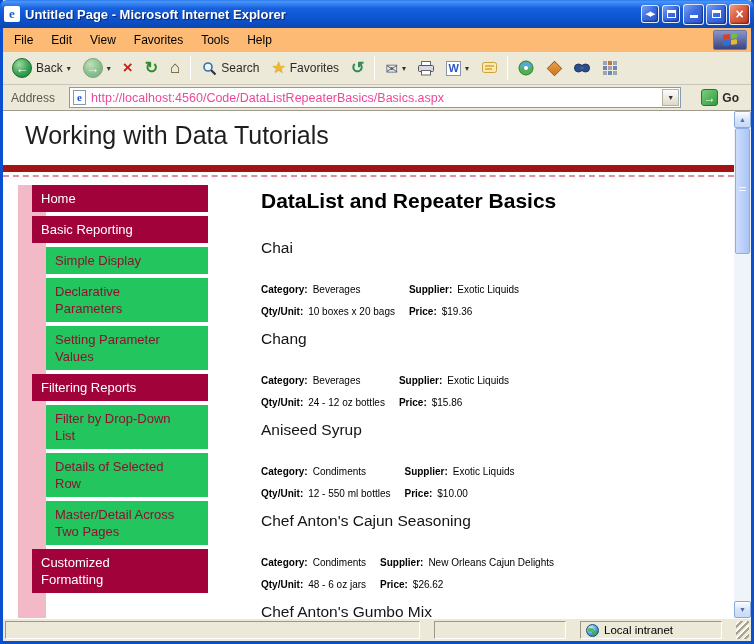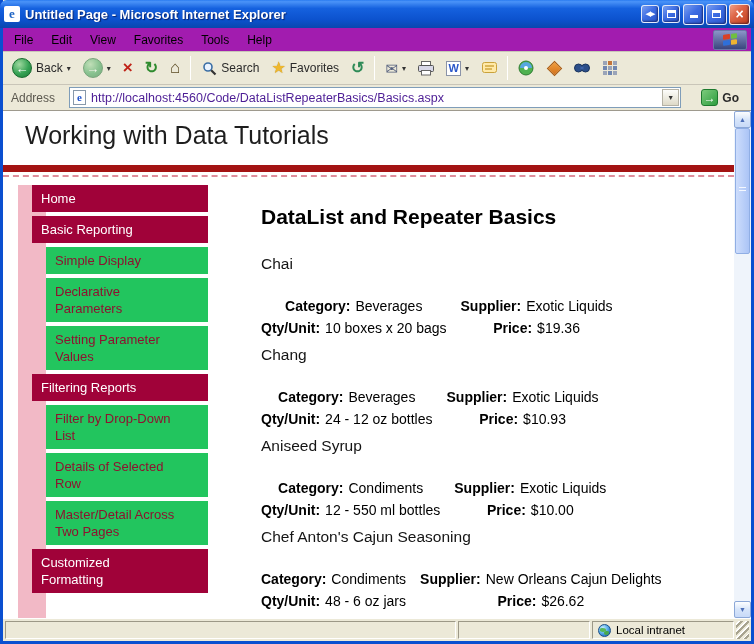--- a/index.html
+++ b/index.html
@@ -43,21 +43,21 @@
   .wbtn.close {
     background:linear-gradient(135deg,#F0A088 0%, #DD6547 40%, #C13C1B 100%);
     font-size:14px; font-weight:bold;
   }
   .glyph-min { width:8px; height:3px; background:#fff; margin-top:10px; }
   .glyph-box { width:9px; height:8px; border:1px solid #fff; border-top:3px solid #fff; }
   .wbtn.minb { flex-direction:column; justify-content:flex-start; }
   
   .menubar {
     height:24px; flex-shrink:0; display:flex; align-items:center;
-    background:#a21caf; border-bottom:1px solid #C9C5B8; padding:0 2px;
+    background:#fdba74; border-bottom:1px solid #C9C5B8; padding:0 2px;
   }
   .menu-item { padding:3px 9px; font-size:12px; color:#000; cursor:pointer; }
   .menu-spacer { flex:1; }
   .menu-logo {
     width:34px; height:20px; margin-right:2px; border-radius:2px;
     background:linear-gradient(180deg,#8A96C8,#39457E); border:1px solid #6A76A8;
     display:flex; align-items:center; justify-content:center;
   }
   .flag { width:14px; height:11px; display:grid; grid-template-columns:1fr 1fr; gap:1px; transform:skewY(-6deg); }
   .flag i { border-radius:1px; }
@@ -99,21 +99,21 @@
   .addr-label { font-size:12px; color:#5A574E; }
   .addr-input {
     flex:1; height:21px; background:#fff; border:1px solid #7F9DB9;
     display:flex; align-items:center; gap:5px; padding:0 1px 0 3px; cursor:text;
   }
   .page-icon {
     width:13px; height:15px; background:#fff; border:1px solid #8899AA; flex-shrink:0;
     color:#2255CC; font-weight:bold; font-size:11px; line-height:13px; text-align:center;
     font-family:"Liberation Serif", serif;
   }
-  .addr-url { flex:1; font-size:12.5px; color:#4c1d95; white-space:nowrap; overflow:hidden; }
+  .addr-url { flex:1; font-size:12.5px; color:#ec4899; white-space:nowrap; overflow:hidden; }
   .addr-drop {
     width:17px; height:17px; flex-shrink:0; cursor:pointer;
     background:linear-gradient(180deg,#FDFDFB,#DEDAC8); border:1px solid #B5B2A5;
     font-size:7px; color:#333; display:flex; align-items:center; justify-content:center;
   }
   .go-btn { display:flex; align-items:center; gap:4px; padding:2px 6px; border-radius:3px; cursor:pointer; }
   .go-icon {
     width:17px; height:17px; border-radius:3px; color:#fff; font-size:12px; font-weight:bold;
     background:linear-gradient(135deg,#7CCB7C,#2F9E3F); border:1px solid #1E7A2E;
     display:flex; align-items:center; justify-content:center;
@@ -132,27 +132,27 @@
   .dashedline { border-top:2px dashed #DE8E9C; margin-top:3px; flex-shrink:0; }
   .content-row { flex:1; display:flex; padding:8px 0 0 15px; overflow:hidden; }
   
   .sidebar { width:190px; flex-shrink:0; position:relative; }
   .side-strip { position:absolute; left:0; top:0; bottom:0; width:28px; background:#F2B9C6; }
   .nav { position:relative; }
   .nav-item { font-size:13px; line-height:17px; margin-bottom:4px; cursor:pointer; }
   .nav-section { margin-left:14px; background:#A00239; color:#FFFFFF; padding:5px 45px 5px 9px; }
   .nav-sub { margin-left:28px; background:#22c55e; color:#8E1230; padding:5px 26px 5px 9px; }
   
-  .main { flex:1; padding:4px 8px 0 53px; overflow:hidden;margin-top:16px; }
+  .main { flex:1; padding:4px 8px 0 53px; overflow:hidden; }
   .main-title { font-size:21px; font-weight:bold; color:#000; margin:0 0 26px 0; }
   .product { margin-bottom:7px; }
   .pname { font-size:15.5px; color:#141414; margin:0 0 22px 0; }
   .prows { display:table; }
   .prow { display:table-row; }
-  .pcell { display:table-cell; padding-right:14px; line-height:22px; font-size:14px; color:#000; white-space:nowrap;text-align:center; }
+  .pcell { display:table-cell; padding-right:14px; line-height:22px; font-size:10px; color:#000; white-space:nowrap; }
   .plabel { font-weight:bold; }
   .pval { margin-left:5px; }
   
   .scrollbar { position:absolute; right:0; top:0; bottom:0; width:17px; background:#EFF4FB; }
   .sb-btn {
     position:absolute; left:0; width:17px; height:17px; cursor:pointer;
     background:linear-gradient(180deg,#FDFEFF,#D7E5FA 50%,#C8DAF8); border:1px solid #8CA8D8; border-radius:2px;
     color:#4D6FB8; font-size:7px; display:flex; align-items:center; justify-content:center;
   }
   .sb-up { top:0; } .sb-down { bottom:0; }
@@ -160,21 +160,21 @@
     position:absolute; left:1px; top:17px; width:15px; height:126px; cursor:pointer;
     background:linear-gradient(90deg,#CDDDFC,#ABC4F6); border:1px solid #90AEE4; border-radius:2px;
   }
   .sb-thumb::after {
     content:""; position:absolute; left:3px; right:3px; top:58px; height:6px;
     background:repeating-linear-gradient(180deg,#F4F8FF 0 1px,transparent 1px 3px);
   }
   
   .statusbar {
     height:23px; flex-shrink:0; background:#ECE9D8; border-top:1px solid #FFFFFF;
-    display:flex; gap:2px; padding:2px 2px 2px 2px; align-items:stretch;
+    display:flex; gap:14px; padding:2px 2px 2px 2px; align-items:stretch;
   }
   .sb-panel { border:1px solid; border-color:#9C9887 #FFFFFF #FFFFFF #9C9887; }
   .sb-main { flex:1; }
   .sb-mid { width:132px; }
   .sb-zone { width:142px; display:flex; align-items:center; gap:5px; padding:0 5px; font-size:11.5px; color:#000; }
   .globe {
     width:13px; height:13px; border-radius:50%; position:relative; overflow:hidden; flex-shrink:0;
     background:radial-gradient(circle at 35% 30%, #CFF0FF 0%, #66B7EE 40%, #2B7CCB 75%, #1C5FA8 100%);
     border:1px solid #1A4E86;
   }
@@ -387,21 +387,21 @@
 
           <div class="product">
             <div class="pname">Chang</div>
             <div class="prows">
               <div class="prow">
                 <div class="pcell"><b class="plabel">Category:</b><span class="pval">Beverages</span></div>
                 <div class="pcell"><b class="plabel">Supplier:</b><span class="pval">Exotic Liquids</span></div>
               </div>
               <div class="prow">
                 <div class="pcell"><b class="plabel">Qty/Unit:</b><span class="pval">24 - 12 oz bottles</span></div>
-                <div class="pcell"><b class="plabel">Price:</b><span class="pval">$10.93</span></div>
+                <div class="pcell"><b class="plabel">Price:</b><span class="pval">$15.86</span></div>
               </div>
             </div>
           </div>
 
           <div class="product">
             <div class="pname">Aniseed Syrup</div>
             <div class="prows">
               <div class="prow">
                 <div class="pcell"><b class="plabel">Category:</b><span class="pval">Condiments</span></div>
                 <div class="pcell"><b class="plabel">Supplier:</b><span class="pval">Exotic Liquids</span></div>

